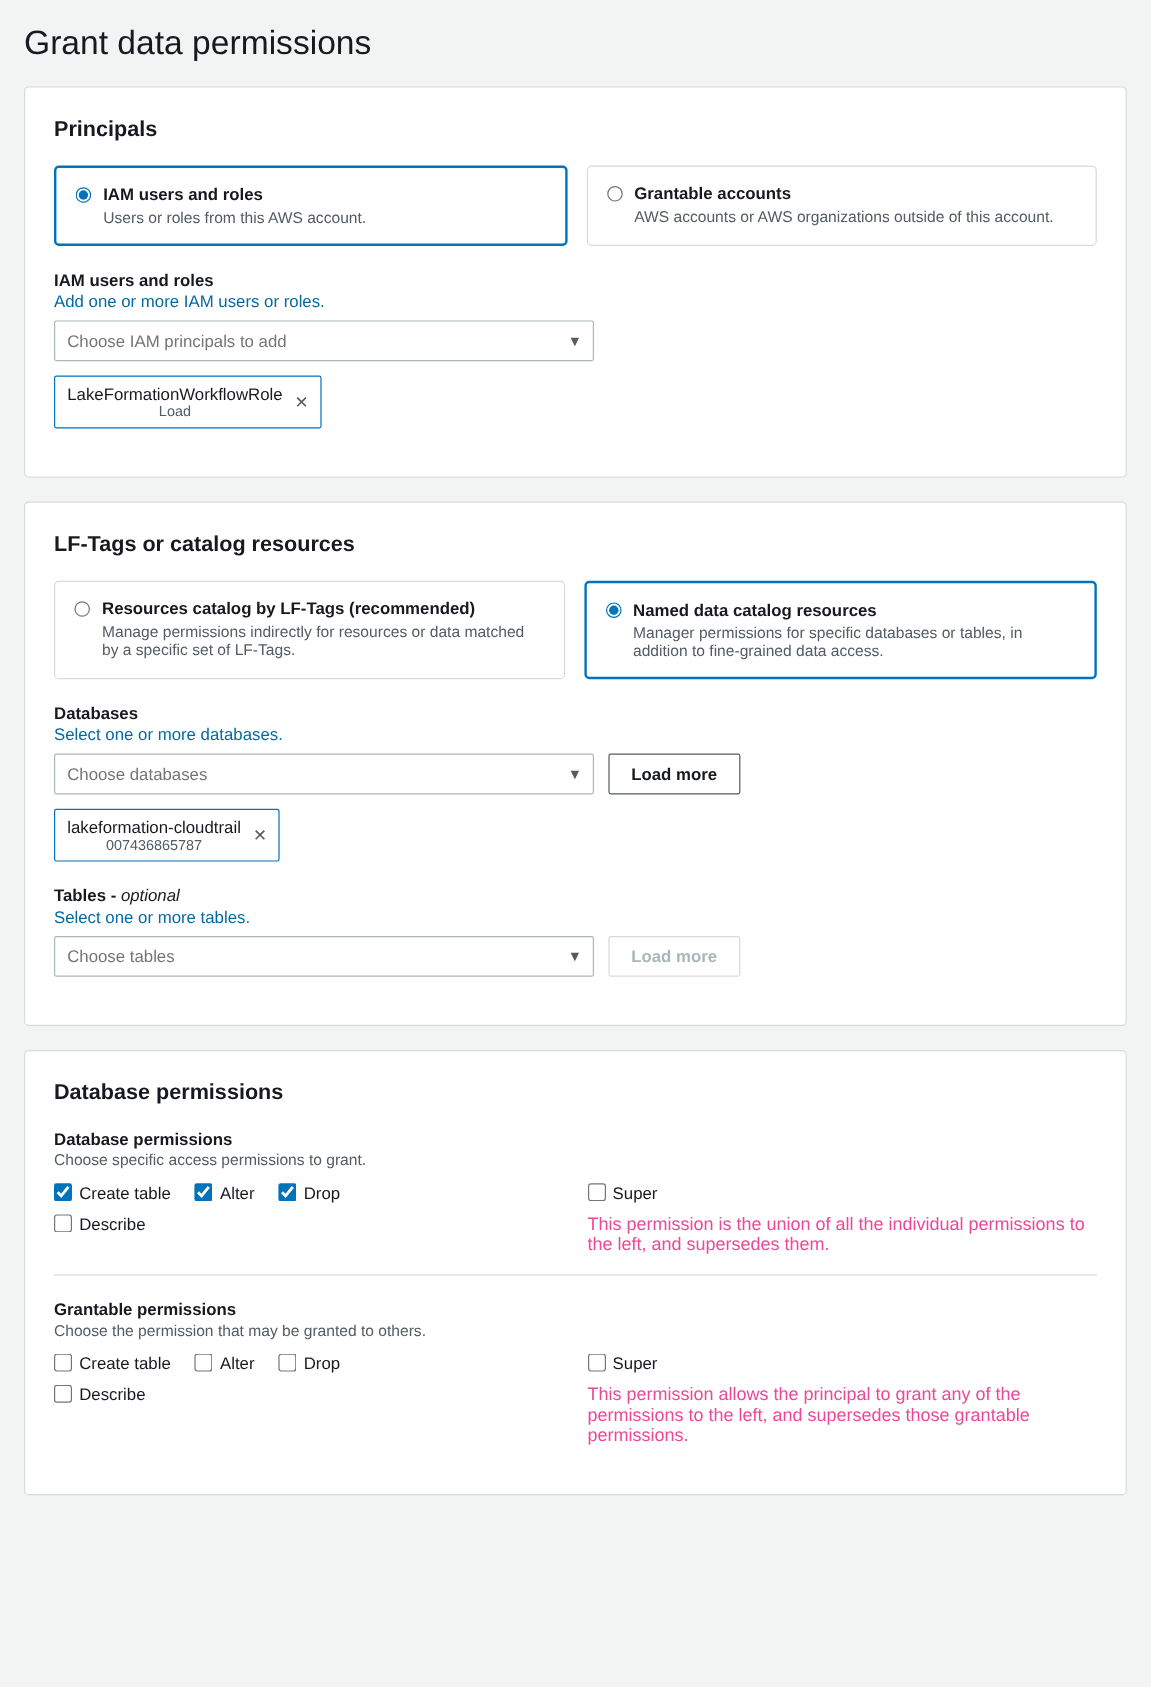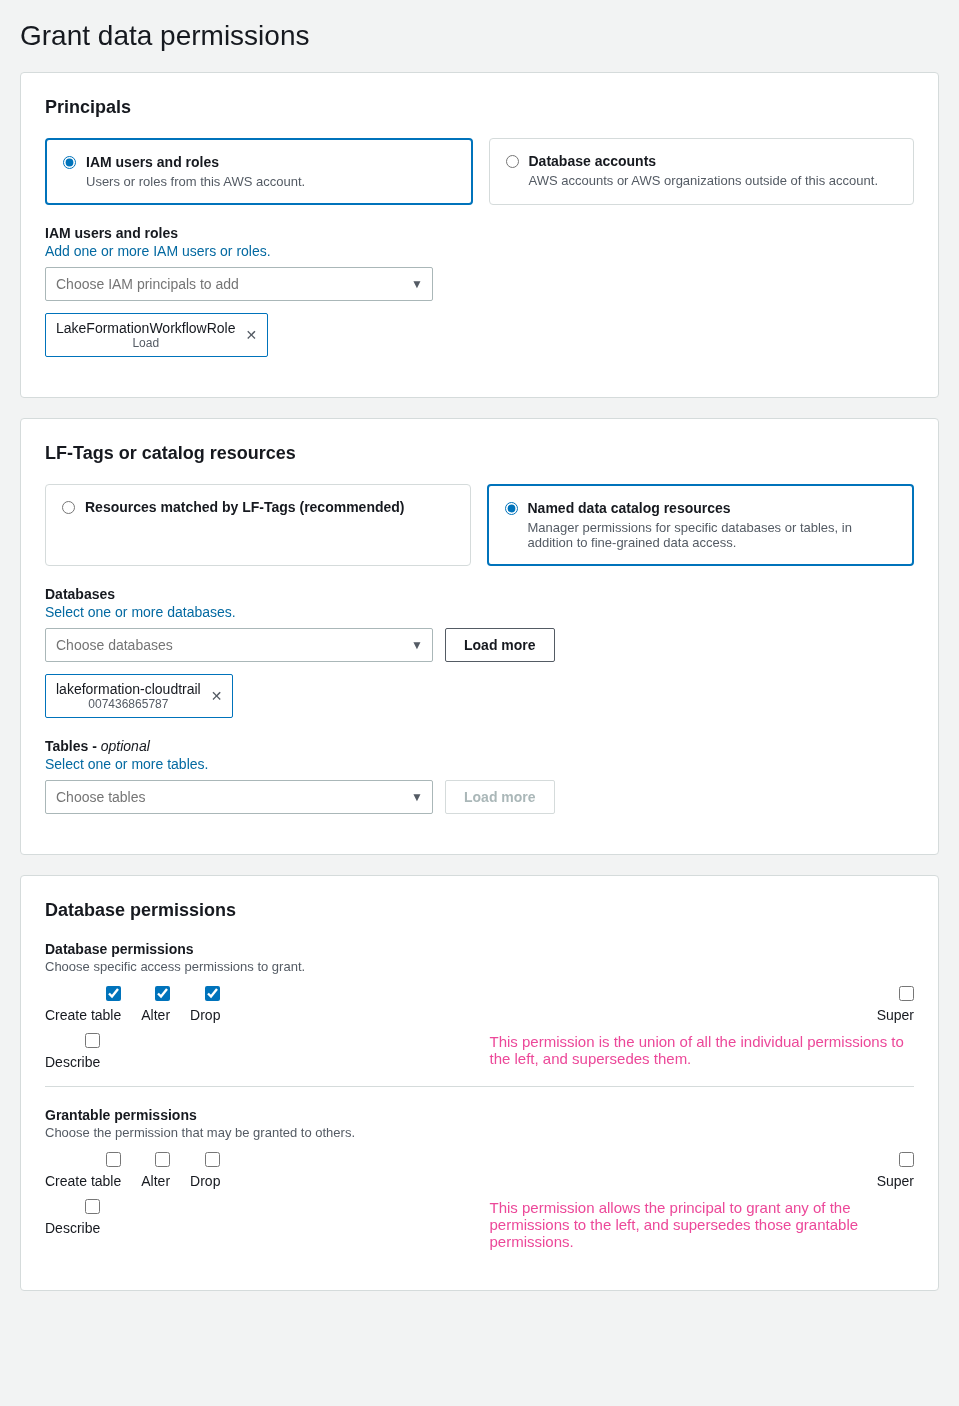--- a/index.html
+++ b/index.html
@@ -73,21 +73,21 @@
     }
     .field-sublabel {
       font-size: 14px;
       color: #0369a1;
       margin-bottom: 8px;
     }
     .select-wrapper {
       position: relative;
       display: inline-flex;
       align-items: center;
-      width: 388px;
+      width: 450px;
     }
     .select-input {
       width: 100%;
       padding: 8px 32px 8px 10px;
       border: 1px solid #aab7b8;
       border-radius: 2px;
       background: #fff;
       font-size: 14px;
       color: #aab7b8;
       appearance: none;
@@ -171,24 +171,23 @@
       flex-direction: column;
       gap: 6px;
     }
     .perm-row {
       display: flex;
       align-items: center;
       gap: 20px;
     }
     .perm-item {
       display: flex;
-      align-items: flex-end;
+      align-items: flex-start;
       gap: 6px;
       font-size: 14px;
-      flex-direction: column;
     }
     .perm-item input[type="checkbox"] {
       width: 15px;
       height: 15px;
       accent-color: #0073bb;
     }
     .super-desc {
       font-size: 15px;
       color: #ec4899;
       margin-top: 4px;
@@ -227,21 +226,21 @@
       <div class="radio-option-content">
         <div class="radio-label">IAM users and roles</div>
         <div class="radio-desc">Users or roles from this AWS account.</div>
       </div>
     </div>
 
 
     <div class="radio-option">
       <input type="radio" name="principals" style="">
       <div class="radio-option-content">
-        <div class="radio-label">Database accounts</div>
+        <div class="radio-label">Grantable accounts</div>
         <div class="radio-desc">AWS accounts or AWS organizations outside of this account.</div>
       </div>
     </div>
   </div>
 
   <div class="field-section">
     <div class="field-label">IAM users and roles</div>
     <div class="field-sublabel">Add one or more IAM users or roles.</div>
     <div class="select-row">
       <div class="select-wrapper">
@@ -260,21 +259,22 @@
 </div>
 
 <div class="section-card">
   <div class="section-title">LF-Tags or catalog resources</div>
 
   <div class="radio-options">
 
     <div class="radio-option">
       <input type="radio" name="lftags" style="">
       <div class="radio-option-content">
-        <div class="radio-label">Resources matched by LF-Tags (recommended)</div>
+        <div class="radio-label">Resources catalog by LF-Tags (recommended)</div>
+        <div class="radio-desc">Manage permissions indirectly for resources or data matched by a specific set of LF-Tags.</div>
       </div>
     </div>
 
     <div class="radio-option selected">
       <input type="radio" name="lftags" checked="" style="">
       <div class="radio-option-content">
         <div class="radio-label">Named data catalog resources</div>
         <div class="radio-desc">Manager permissions for specific databases or tables, in addition to fine-grained data access.</div>
       </div>
     </div>

